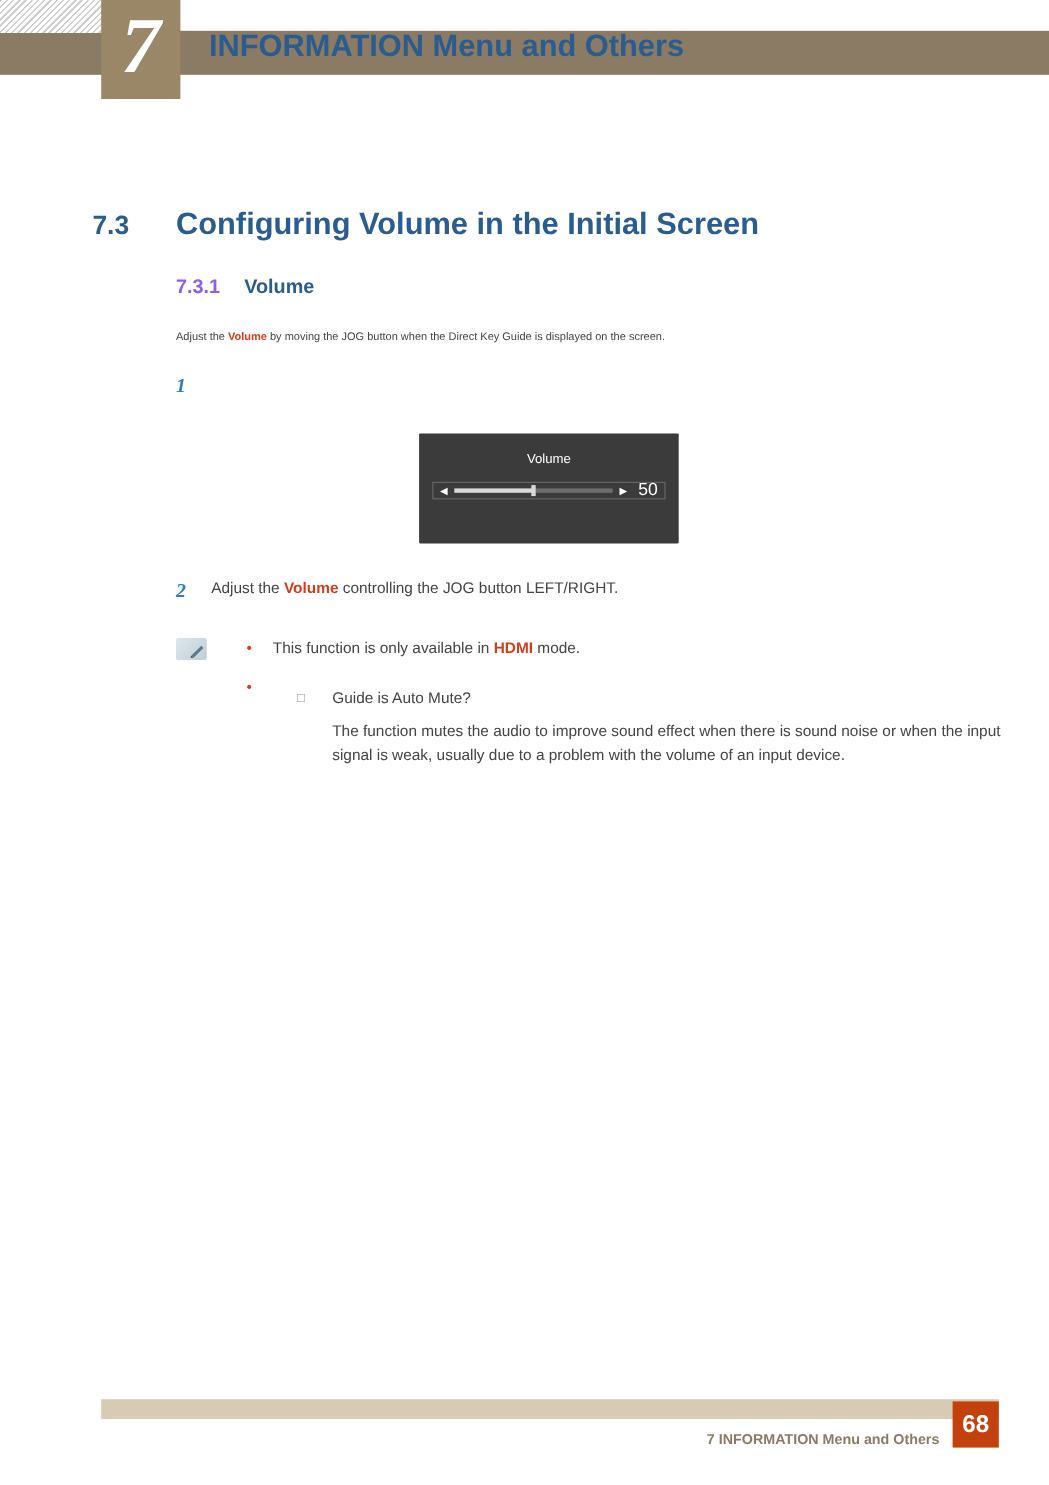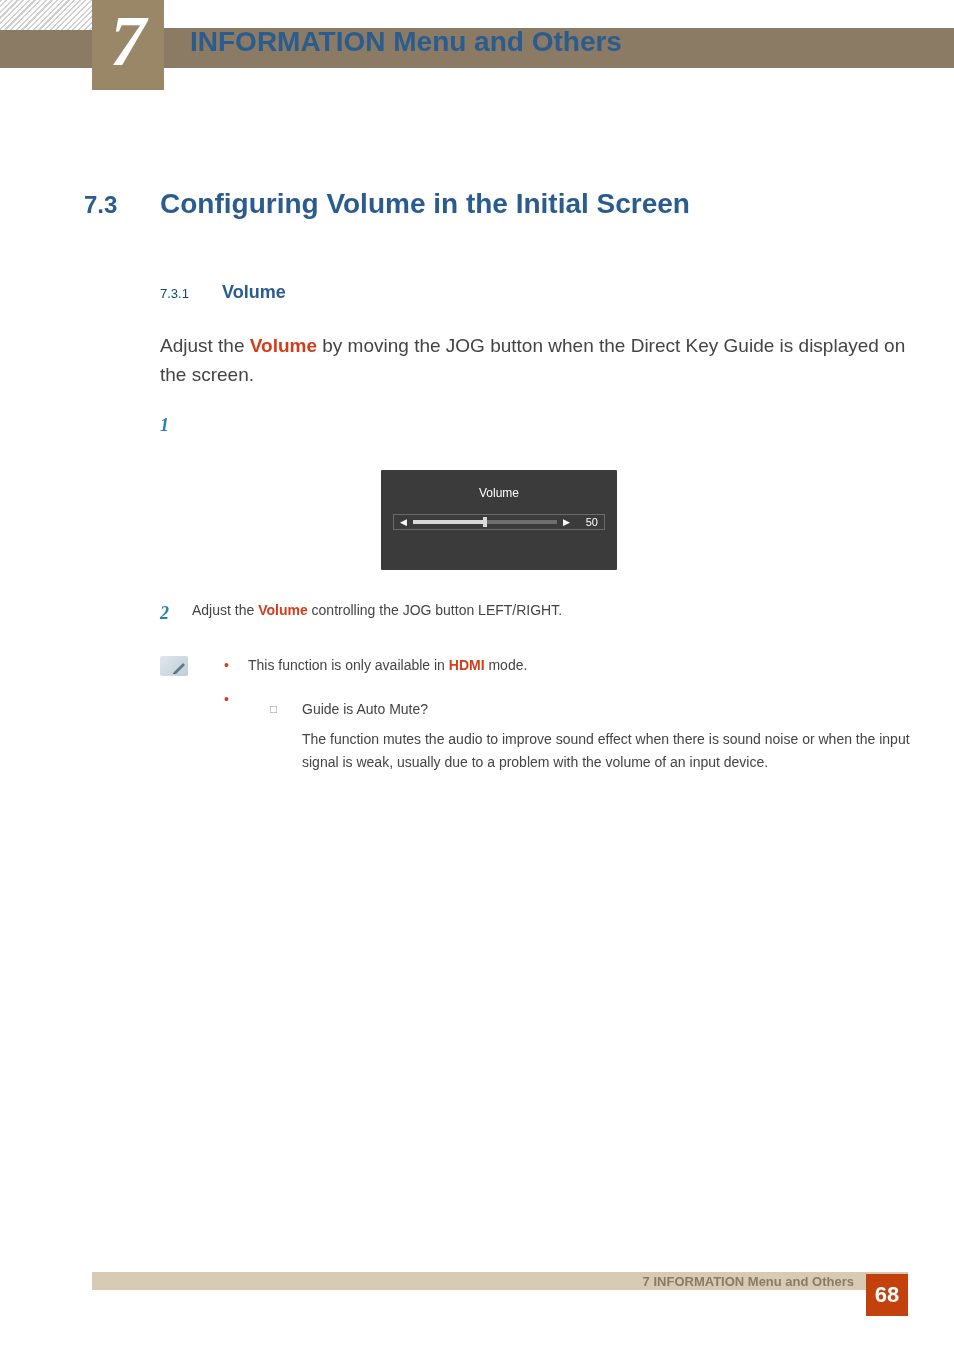--- a/index.html
+++ b/index.html
@@ -71,54 +71,54 @@
     }
     .content {
       position: absolute;
       top: 188px;
       left: 84px;
       right: 40px;
     }
     .sec-row {
       display: flex;
       align-items: baseline;
-      margin-bottom: 62px;
+      margin-bottom: 30px;
     }
     .sec-num {
       font-size: 24px;
       font-weight: bold;
       color: #2a5c8f;
       width: 76px;
       flex-shrink: 0;
     }
     .sec-title {
       font-size: 28px;
       font-weight: bold;
       color: #2a5c8f;
     }
     .subsec-row {
       display: flex;
       align-items: baseline;
       margin-left: 76px;
       margin-bottom: 28px;
     }
     .subsec-num {
-      font-size: 13px;
-      font-weight: normal;
-      color: #0c4a6e;
+      font-size: 18px;
+      font-weight: bold;
+      color: #8b5cf6;
       width: 62px;
     }
     .subsec-title {
       font-size: 18px;
       font-weight: bold;
       color: #2a5c8f;
     }
     .body-text {
       margin-left: 76px;
-      font-size: 19px;
+      font-size: 10px;
       line-height: 1.55;
       color: #444;
     }
     .step-row {
       display: flex;
       margin-left: 76px;
       margin-top: 22px;
       font-size: 14px;
       line-height: 1.55;
       color: #444;
@@ -194,21 +194,21 @@
     .osd-thumb {
       position: absolute;
       left: calc(50% - 2px);
       top: -3px;
       width: 4px;
       height: 10px;
       background: #d9d9d9;
     }
     .osd-value {
       margin-left: 8px;
-      font-size: 11px;
+      font-size: 16px;
       min-width: 20px;
       text-align: right;
     }
     .note-block {
       display: flex;
       margin-left: 76px;
       margin-top: 26px;
     }
     .note-icon {
       width: 28px;
@@ -261,21 +261,21 @@
       left: 92px;
       right: 46px;
       height: 18px;
       background: #d7cbb5;
     }
     .footer-text-wrap {
       position: absolute;
       bottom: 34px;
       right: 46px;
       display: flex;
-      align-items: flex-start;
+      align-items: flex-end;
     }
     .footer-text {
       font-size: 13px;
       font-weight: bold;
       color: #8b7a64;
       margin-right: 12px;
     }
     .page-box {
       width: 42px;
       height: 42px;

